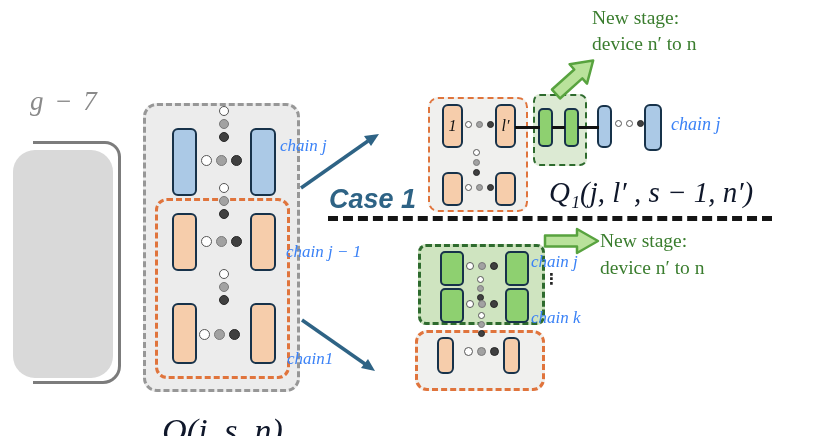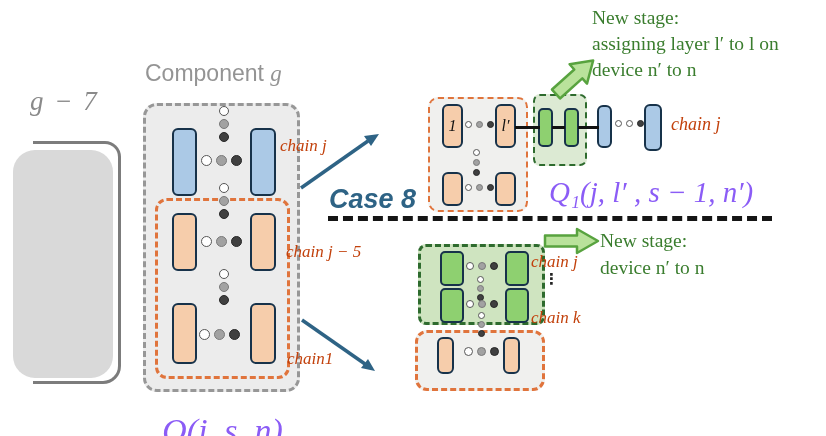--- a/index.html
+++ b/index.html
@@ -25,23 +25,23 @@
   
   .dash{position:absolute;box-sizing:border-box;}
   .component-box{border:3px dashed var(--gray_dash,#979797);background:#ececec;border-radius:14px;}
   .orange-group{border:3px dashed var(--orange_dash,#e0743c);border-radius:12px;}
   .c1-orange{border:2.5px dashed var(--orange_dash,#e0743c);background:#f0f0ee;border-radius:10px;}
   .c1-green{border:2.5px dashed var(--green_dash,#2e6b2e);background:#dcead3;border-radius:7px;}
   .c2-green{border:3px dashed var(--green_dash,#2e6b2e);background:#cfe4c0;border-radius:8px;}
   .c2-orange{border:3px dashed var(--orange_dash,#e0743c);background:#f0f0ee;border-radius:12px;}
   
   .math{position:absolute;font:italic 17px "Liberation Serif","DejaVu Serif",serif;
-        color:#c2410c;white-space:nowrap;z-index:6;}
+        color:#3b82f6;white-space:nowrap;z-index:6;}
   .formula{position:absolute;font:italic 29px "Liberation Serif","DejaVu Serif",serif;
-           color:#8b5cf6;white-space:nowrap;z-index:6;}
+           color:#0f172a;white-space:nowrap;z-index:6;}
   .case-label{position:absolute;font:italic 700 27px "Liberation Sans","DejaVu Sans",sans-serif;
               color:var(--case_blue,#2e6385);white-space:nowrap;z-index:6;}
   .note{position:absolute;font:19.5px "Liberation Serif","DejaVu Serif",serif;
         color:var(--note_green,#3a7d2e);line-height:26px;white-space:nowrap;z-index:6;}
   .gtitle{position:absolute;font:23px "Liberation Sans","DejaVu Sans",sans-serif;
           color:#949494;white-space:nowrap;}
   .gtitle .ital{font-family:"Liberation Serif","DejaVu Serif",serif;font-style:italic;}
   .g1-label{position:absolute;font:italic 27px "Liberation Serif","DejaVu Serif",serif;
             color:#8a8a8a;letter-spacing:2px;}
   
@@ -55,21 +55,20 @@
 </style>
 </head>
 <body>
 
 <div class="canvas">
 
   <div class="g1-label" style="left:30px;top:86px">g − 7</div>
   <div class="g1-bracket" style="left:33px;top:141px;width:88px;height:243px"></div>
   <div class="g1-card" style="left:13px;top:150px;width:100px;height:228px"></div>
 
-  <div class="gtitle" style="left:145px;top:60px"><span>Component </span><span class="ital">g</span></div>
 
   <div class="dash component-box" style="left:143px;top:103px;width:157px;height:289px"></div>
   <div class="dash orange-group" style="left:155px;top:198px;width:135px;height:181px"></div>
 
   <div class="dots v s10" style="left:219px;top:106px">
       <span class="dot w"></span>
       <span class="dot g"></span>
       <span class="dot d"></span>
     </div>
   <div class="rect blue" style="left:172px;top:128px;width:25px;height:68px"></div>
@@ -87,45 +86,44 @@
       <span class="dot d"></span>
     </div>
 
   <div class="rect peach" style="left:172px;top:213px;width:25px;height:58px"></div>
   <div class="dots s11" style="left:201px;top:236px">
       <span class="dot w"></span>
       <span class="dot g"></span>
       <span class="dot d"></span>
     </div>
   <div class="rect peach" style="left:250px;top:213px;width:26px;height:58px"></div>
-  <div class="math" style="left:286px;top:242px">chain j − 5</div>
+  <div class="math" style="left:286px;top:242px">chain j − 1</div>
 
   <div class="dots v s10" style="left:219px;top:269px">
       <span class="dot w"></span>
       <span class="dot g"></span>
       <span class="dot d"></span>
     </div>
 
   <div class="rect peach" style="left:172px;top:303px;width:25px;height:61px"></div>
   <div class="dots s11" style="left:199px;top:329px">
       <span class="dot w"></span>
       <span class="dot g"></span>
       <span class="dot d"></span>
     </div>
   <div class="rect peach" style="left:250px;top:303px;width:26px;height:61px"></div>
   <div class="math" style="left:287px;top:349px">chain1</div>
 
   <div class="formula" style="left:162px;top:412px;font-size:34px">Q(j, s, n)</div>
 
-  <div class="case-label" style="left:329px;top:184px">Case 8</div>
+  <div class="case-label" style="left:329px;top:184px">Case 1</div>
   <div class="divider" style="left:328px;top:216px;width:444px"></div>
 
   <div class="note" style="left:592px;top:5px">
     <div>New stage:</div>
-    <div>assigning layer l′ to l on</div>
     <div>device n′ to n</div>
   </div>
 
   <div class="dash c1-orange" style="left:428px;top:97px;width:100px;height:115px"></div>
   <div class="rect peach" style="left:442px;top:104px;width:21px;height:44px">
       <span class="blk-label">1</span>
     </div>
   <div class="dots s7" style="left:465px;top:121px">
       <span class="dot w"></span>
       <span class="dot g"></span>

